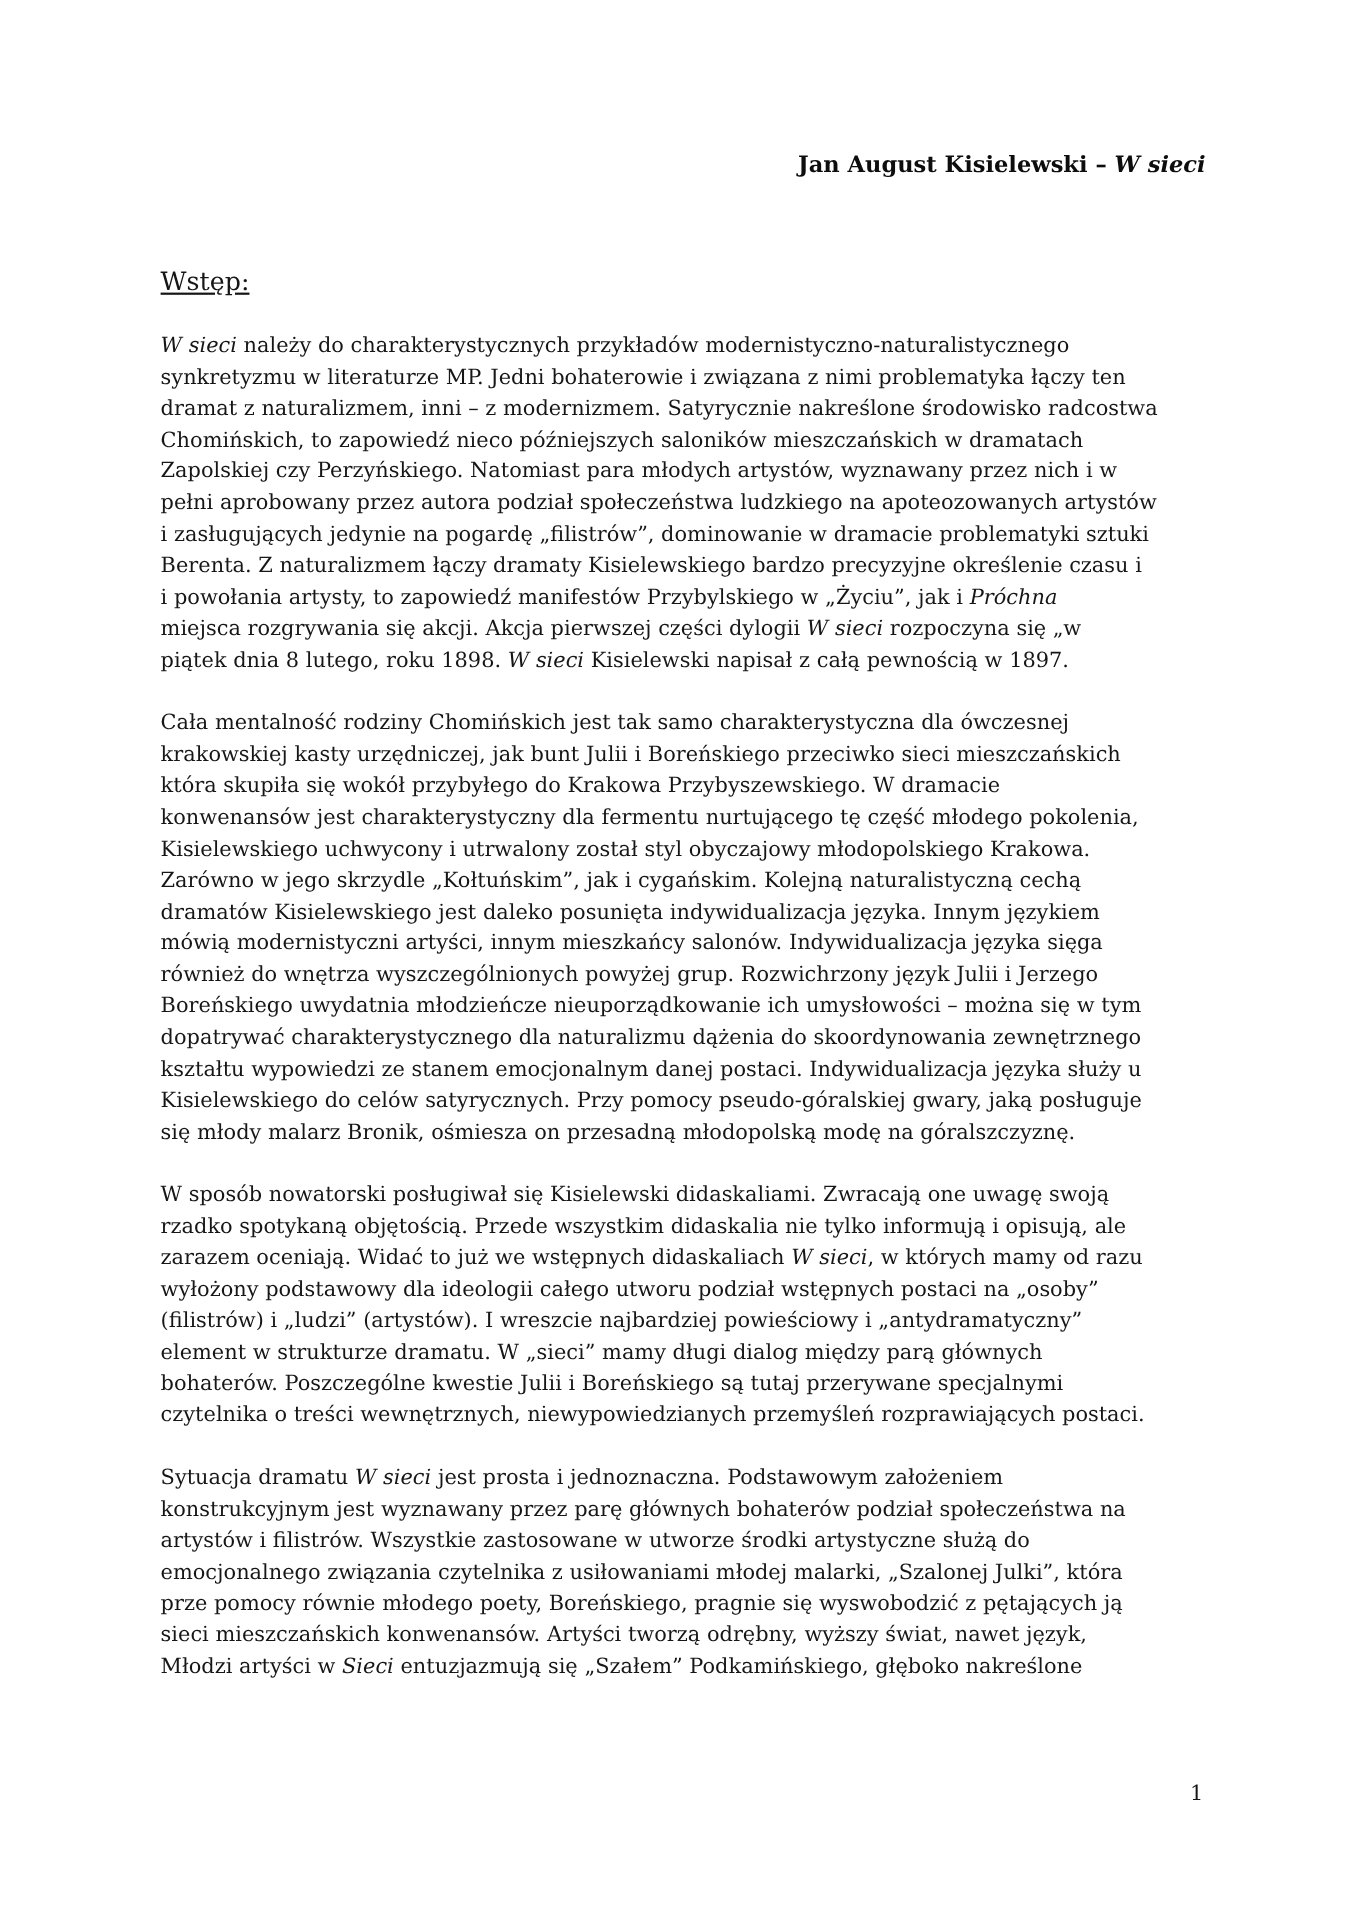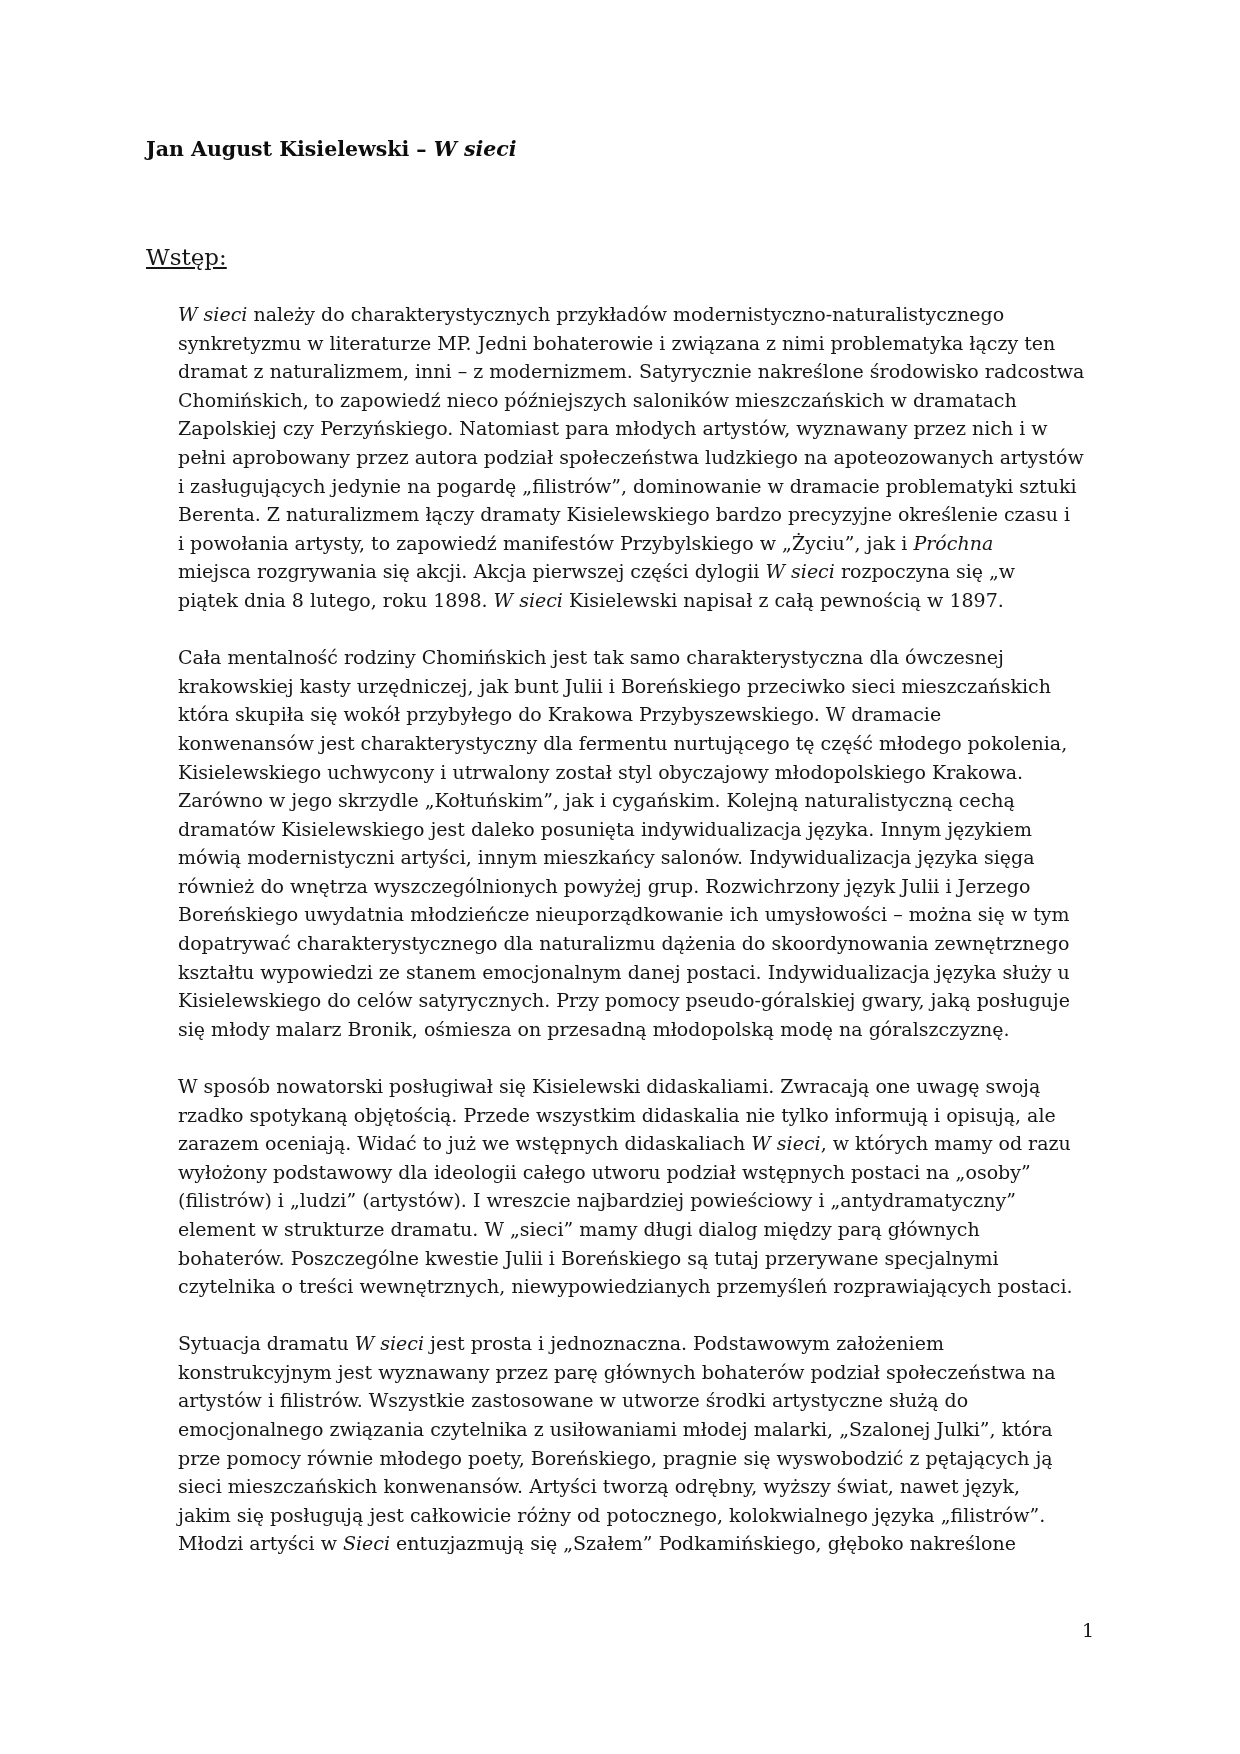--- a/index.html
+++ b/index.html
@@ -21,39 +21,38 @@
     position: absolute;
     left: 146px;
     top: 0;
     width: 950px;
   }
   .doc-title {
     margin: 136px 0 0 0;
     font-size: 20.5px;
     line-height: 26px;
     font-weight: bold;
-    text-align: left;
+    text-align: right;
     color: #0d0d0d;
   }
   .section-heading {
     margin: 81px 0 0 0;
     font-size: 23px;
     line-height: 28.6px;
     font-weight: normal;
     text-decoration: underline;
   }
   .body-text p {
     margin: 28.5px 0 0 0;
     font-size: 19px;
     line-height: 28.6px;
   }
   .line {
     display: block;
     white-space: nowrap;
-    margin-left: 32px;
   }
   em { font-style: italic; }
   .page-number {
     position: absolute;
     top: 1616px;
     right: 146px;
     font-size: 19px;
     line-height: 28.6px;
     color: #161616;
   }
@@ -105,19 +104,18 @@
           <span class="line"><span>bohaterów. Poszczególne kwestie Julii i Boreńskiego są tutaj przerywane specjalnymi</span></span>
           <span class="line"><span>czytelnika o treści wewnętrznych, niewypowiedzianych przemyśleń rozprawiających postaci.</span></span>
         </p>
         <p>
           <span class="line"><span>Sytuacja dramatu </span><em>W sieci</em><span> jest prosta i jednoznaczna. Podstawowym założeniem</span></span>
           <span class="line"><span>konstrukcyjnym jest wyznawany przez parę głównych bohaterów podział społeczeństwa na</span></span>
           <span class="line"><span>artystów i filistrów. Wszystkie zastosowane w utworze środki artystyczne służą do</span></span>
           <span class="line"><span>emocjonalnego związania czytelnika z usiłowaniami młodej malarki, „Szalonej Julki”, która</span></span>
           <span class="line"><span>prze pomocy równie młodego poety, Boreńskiego, pragnie się wyswobodzić z pętających ją</span></span>
           <span class="line"><span>sieci mieszczańskich konwenansów. Artyści tworzą odrębny, wyższy świat, nawet język,</span></span>
-          <span class="line"><span>jakim się posługują jest całkowicie różny od potocznego, kolokwialnego języka „filistrów”.</span></span>
           <span class="line"><span>Młodzi artyści w </span><em>Sieci</em><span> entuzjazmują się „Szałem” Podkamińskiego, głęboko nakreślone</span></span>
         </p>
       </div>
   </div>
   <div class="page-number">1</div>
 </div>
 
 </body></html>

